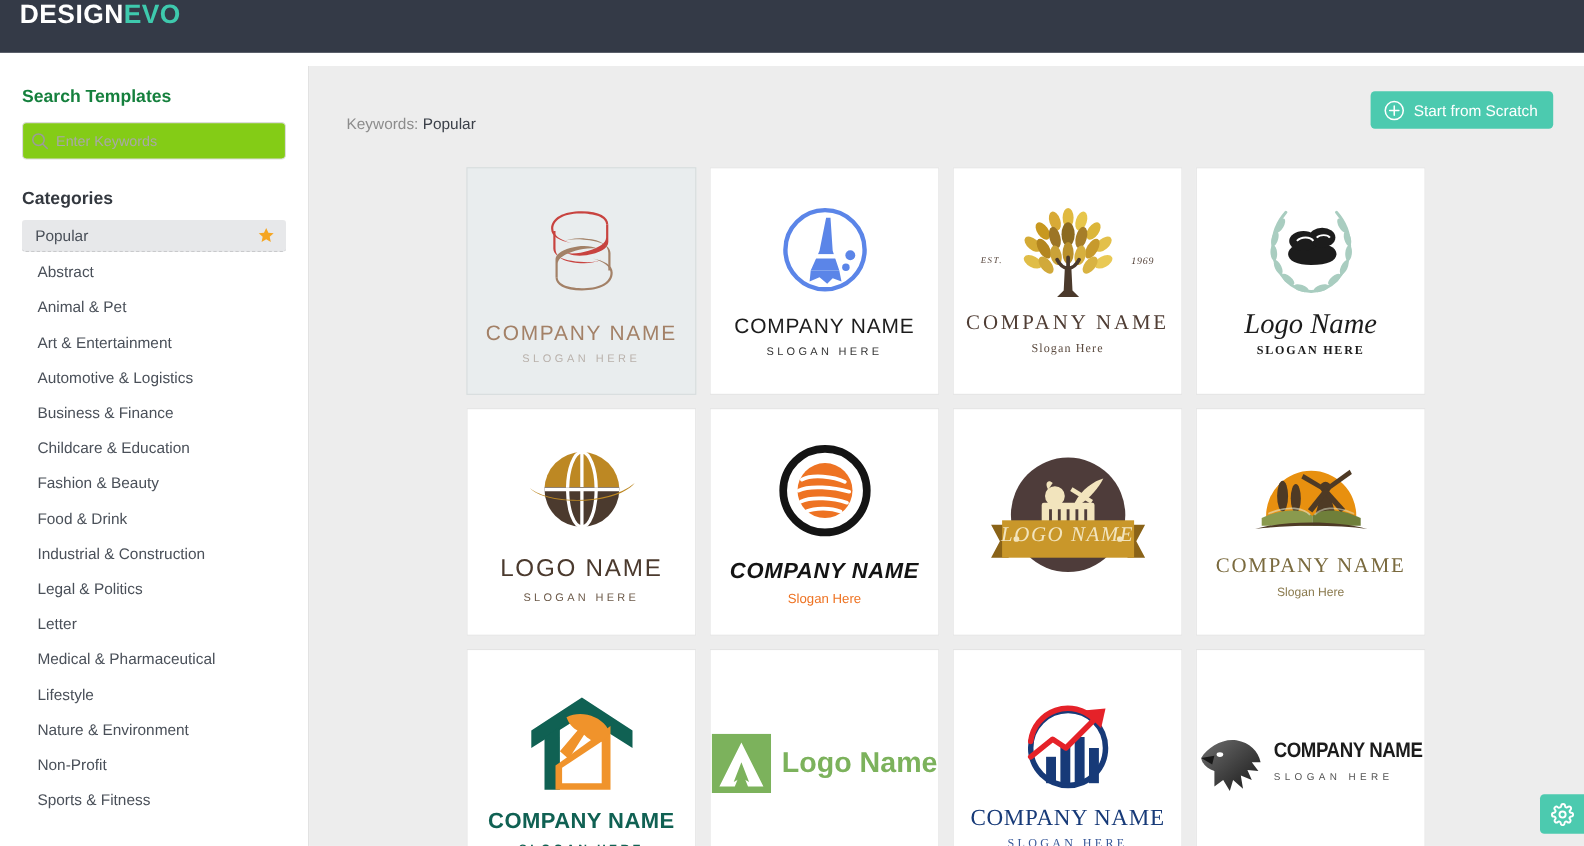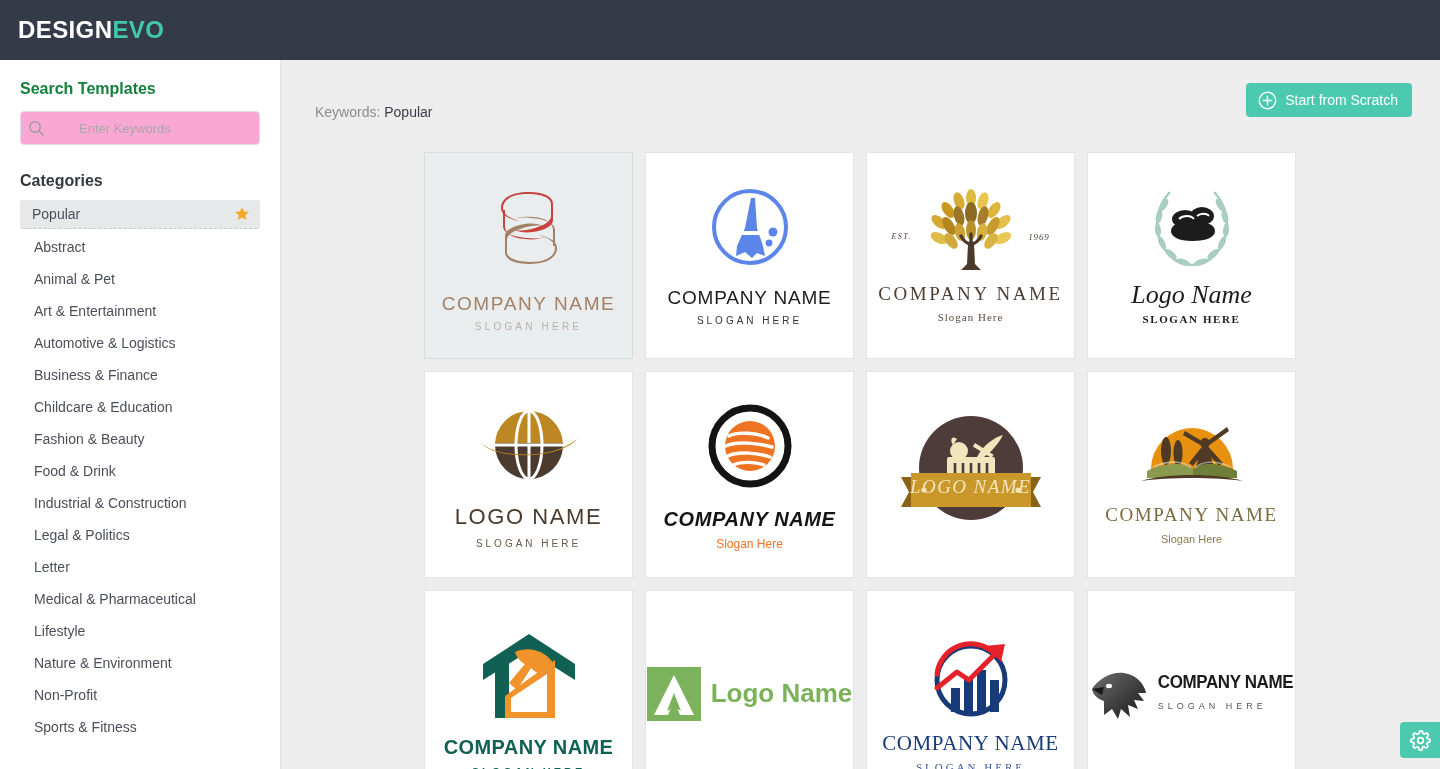--- a/index.html
+++ b/index.html
@@ -6,23 +6,23 @@
   html, body {
     width: 1440px; height: 769px;
     overflow: hidden;
     font-family: "Liberation Sans", sans-serif;
     background: #ffffff;
   }
 
   
   .topbar {
     position: absolute; top: 0; left: 0;
-    width: 1440px; height: 60px;
+    width: 1440px; height: 48px;
     background: #343a47;
-    display: flex; align-items: center;
+    display: flex; align-items: flex-start;
   }
   .logo {
     margin-left: 18px;
     font-size: 24px;
     font-weight: bold;
     letter-spacing: 0.4px;
   }
   .logo .part1 { color: #ffffff; }
   .logo .part2 { color: #3ec9ad; }
 
@@ -38,22 +38,21 @@
     font-size: 16px; font-weight: bold;
     color: #15803d;
     margin: 20px 0 0 20px;
   }
   .search-wrap {
     margin: 13px 20px 0 20px;
     height: 34px;
     border: 1px solid #dcdcdc;
     border-radius: 4px;
     display: flex; align-items: center;
-    background: #f9a8d4;
-    gap: 28px;
+    background: #84cc16;
   }
   .search-icon {
     width: 30px; display: flex;
     align-items: center; justify-content: center;
     flex: none;
   }
   .search-input {
     border: none; outline: none;
     flex: 1;
     font-size: 13px;

